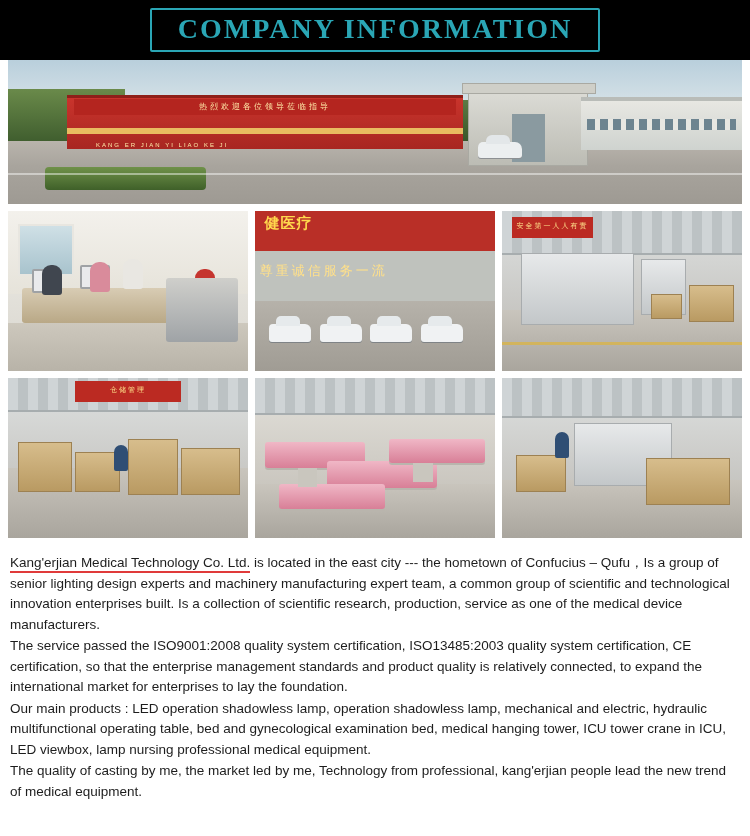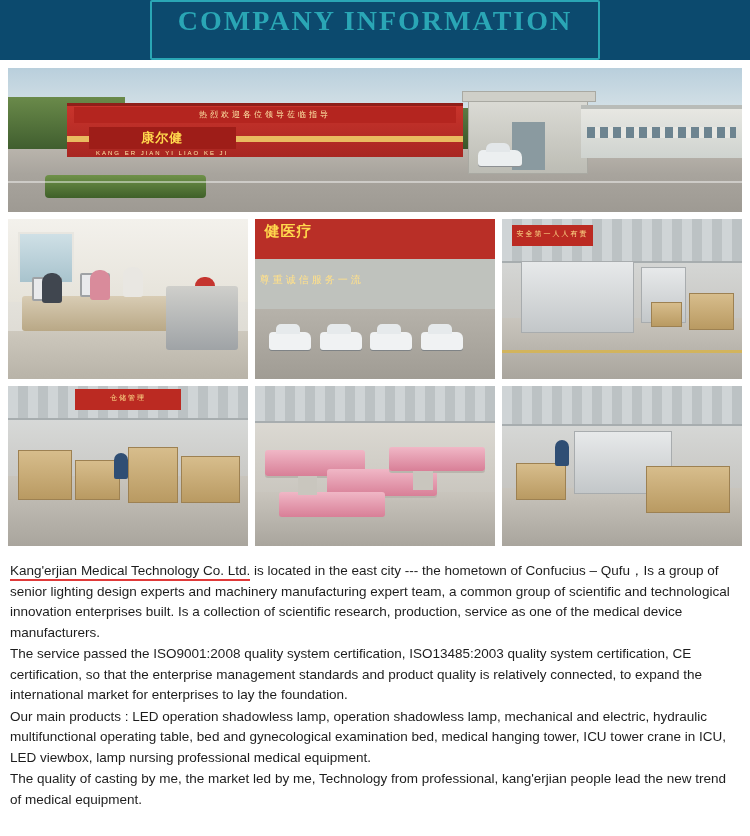--- a/index.html
+++ b/index.html
@@ -15,22 +15,23 @@
   .page {
     width: 750px;
     position: relative;
     overflow: hidden;
   }
 
   
   .title-wrap {
     height: 60px;
     display: flex;
+    align-items: center;
     justify-content: center;
-    background: #0c4a6e;
+    background: #000000;
   }
   .title-box {
     border: 2px solid #2aa6b5;
     padding: 5px 26px 7px 26px;
     border-radius: 2px;
   }
   .title-text {
     font-family: "Liberation Serif", serif;
     font-weight: bold;
     font-size: 28px;
@@ -55,21 +56,20 @@
     background: #cfd6d8;
   }
   .hero { width: 734px; height: 144px; }
   .third { width: 240px; height: 160px; }
 
   
   .ph-gate {
     background:
       
       linear-gradient(to bottom, rgba(0,0,0,0) 0, rgba(0,0,0,0) 100%);
-    margin-top: 8px;
   }
   .sky {
     position: absolute; left: 0; top: 0; width: 100%; height: 52%;
     background: linear-gradient(to bottom, #b9cfdc 0%, #d6e2e7 60%, #e3e9e9 100%);
   }
   .treeline {
     position: absolute; left: 0; top: 28%; width: 100%; height: 30%;
     background: linear-gradient(to bottom, #5d7a45 0%, #41602f 70%, #35522a 100%);
   }
   .treeline.left { width: 16%; top: 20%; height: 40%; background: linear-gradient(to bottom,#6a8a4a,#3c5a2c); }
@@ -207,22 +207,22 @@
   }
 
   
   .ph-cars { background: linear-gradient(to bottom,#cadae3,#b4b0a8); }
   .cars-bldg {
     position:absolute; left:0; top:0; width:100%; height:56%;
     background: linear-gradient(to bottom,#b92f27 0 44%,#bfc2bd 44% 100%);
   }
   .cars-banner {
     position:absolute; left:2%; top:6%; width:96%; height:22%;
-    color:#ffe08a; font-size:10px; letter-spacing:3px;
-    white-space:nowrap; overflow:hidden; line-height:26px;
+    color:#ffe08a; font-size:13px; letter-spacing:3px;
+    white-space:nowrap; overflow:hidden; line-height:26px;font-family:Liberation Mono, monospace;
   }
   .cars-sign {
     position:absolute; left:4%; top:2%; height:24%;
     color:#ffd84d; font-family:"Liberation Serif",serif; font-weight:bold;
     font-size:15px; white-space:nowrap; letter-spacing:1px;
   }
   .cars-lot {
     position:absolute; left:0; bottom:0; width:100%; height:44%;
     background: linear-gradient(to bottom,#b6b2aa,#a09c94);
   }
@@ -309,21 +309,20 @@
   <div class="photos">
 
     <div class="row">
       <div class="cell hero ph-gate">
         <div class="sky"></div>
         <div class="treeline"></div>
         <div class="treeline left"></div>
         <div class="ground"></div>
         <div class="gate-wall"></div>
         <div class="gate-banner">热烈欢迎各位领导莅临指导</div>
-        <div class="gate-sign">康尔健</div>
         <div class="gate-sub">KANG ER JIAN YI LIAO KE JI</div>
         <div class="guard">
           <div class="guard-door"></div>
         </div>
         <div class="bldg-right"></div>
         <div class="car"></div>
         <div class="hedge"></div>
         <div class="road-line"></div>
       </div>
     </div>

